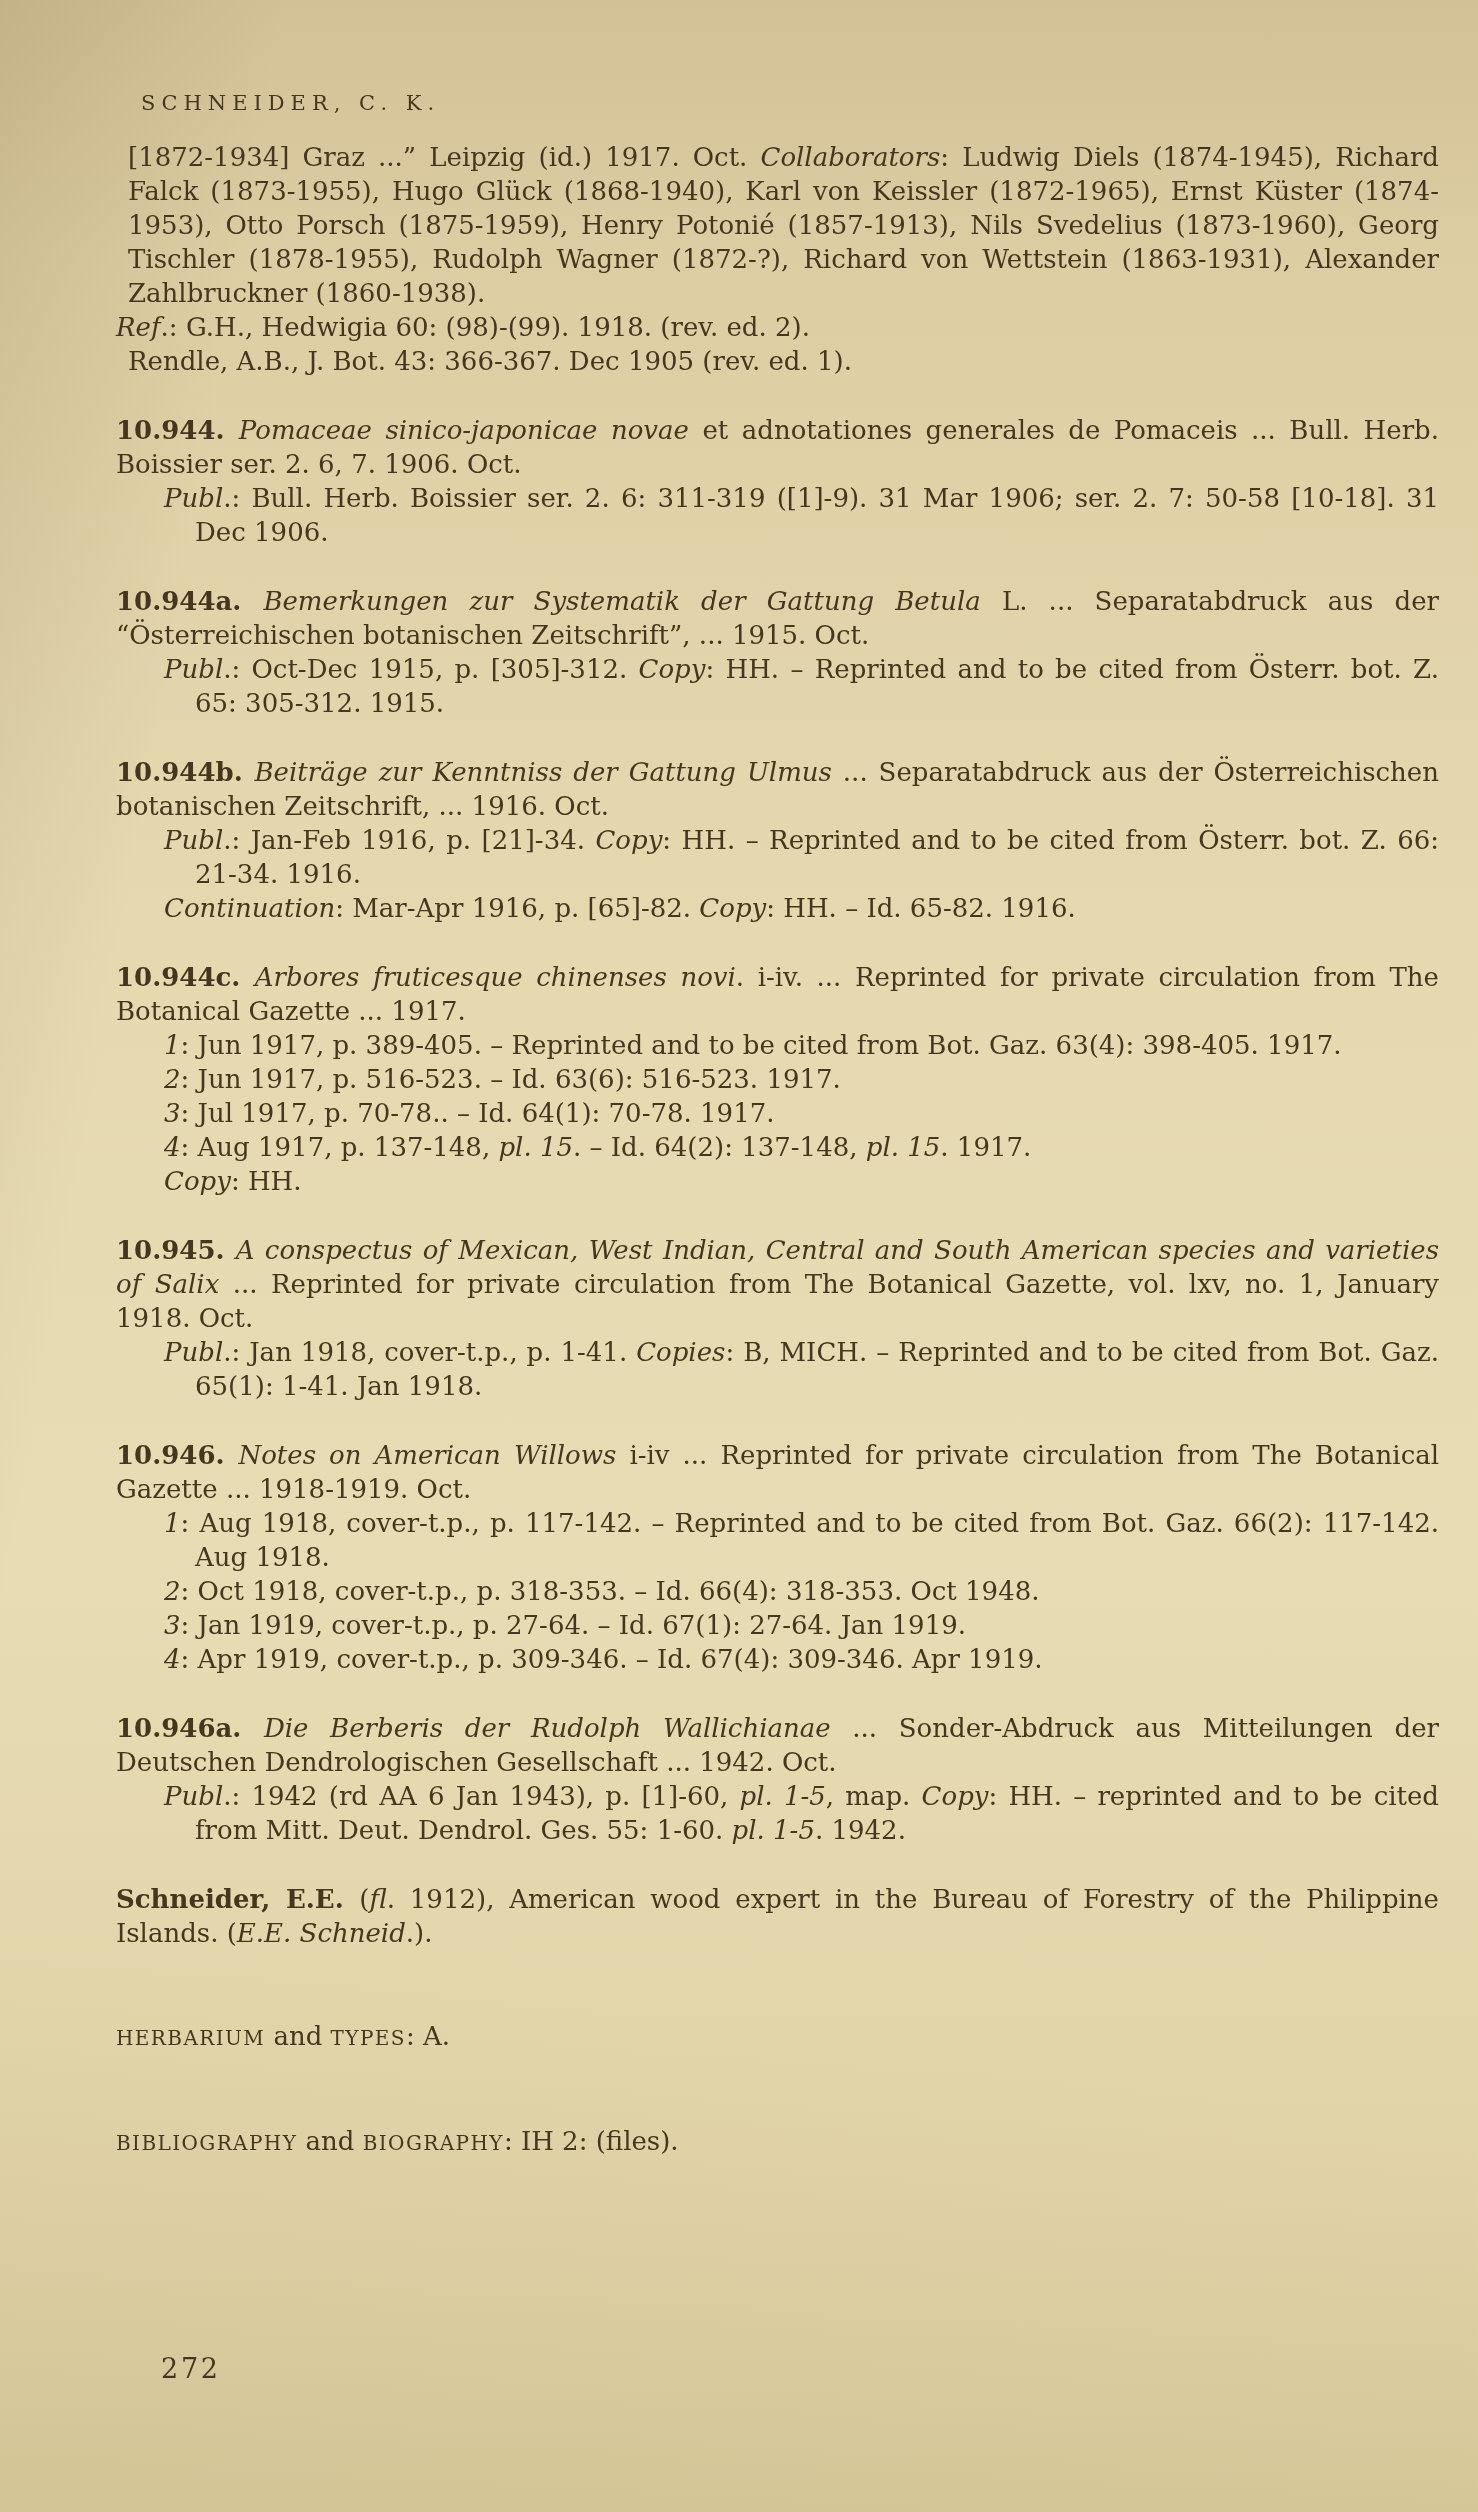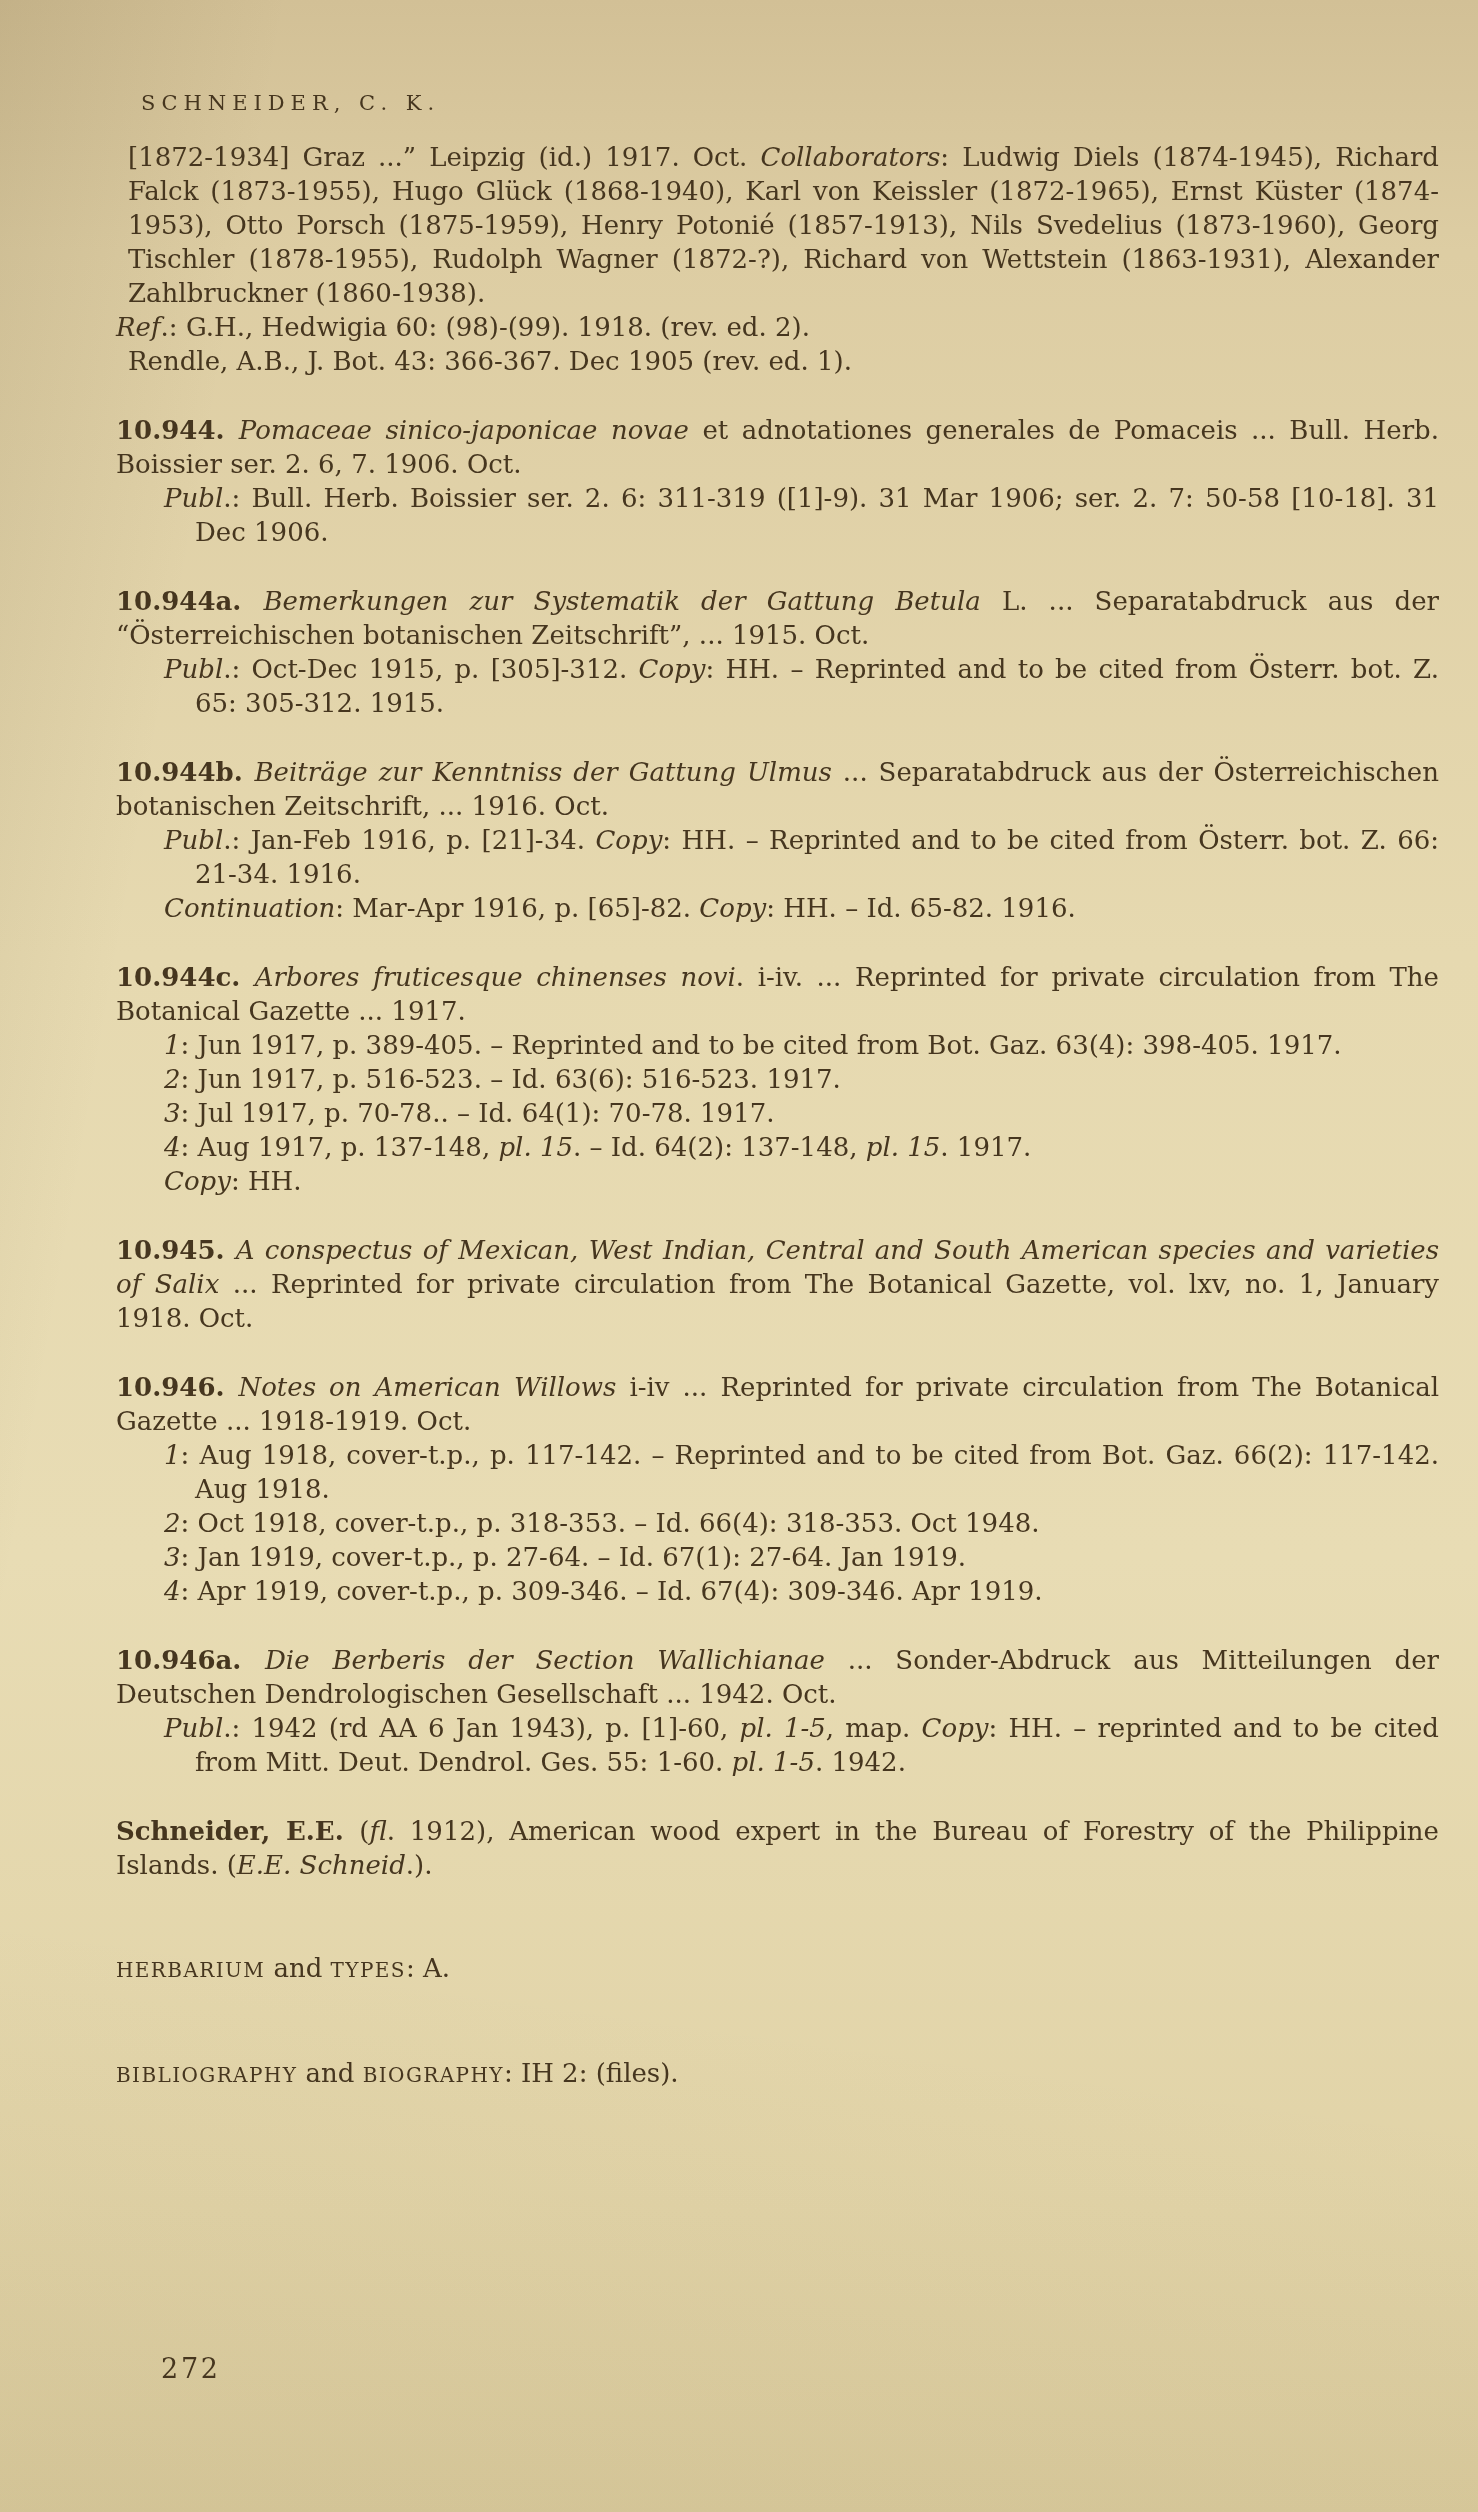--- a/index.html
+++ b/index.html
@@ -69,26 +69,27 @@
       <p class="para gap"><span class="bd">10.944b. </span><span class="it">Beiträge zur Kenntniss der Gattung Ulmus</span><span> ... Separatabdruck aus der Österreichischen botanischen Zeitschrift, ... 1916. Oct.</span></p>
       <p class="para hang"><span class="it">Publ</span><span>.: Jan-Feb 1916, p. [21]-34. </span><span class="it">Copy</span><span>: HH. – Reprinted and to be cited from Österr. bot. Z. 66: 21-34. 1916.</span></p>
       <p class="para hang"><span class="it">Continuation</span><span>: Mar-Apr 1916, p. [65]-82. </span><span class="it">Copy</span><span>: HH. – Id. 65-82. 1916.</span></p>
       <p class="para gap"><span class="bd">10.944c. </span><span class="it">Arbores fruticesque chinenses novi</span><span>. i-iv. ... Reprinted for private circulation from The Botanical Gazette ... 1917.</span></p>
       <p class="para hang"><span class="it">1</span><span>: Jun 1917, p. 389-405. – Reprinted and to be cited from Bot. Gaz. 63(4): 398-405. 1917.</span></p>
       <p class="para hang"><span class="it">2</span><span>: Jun 1917, p. 516-523. – Id. 63(6): 516-523. 1917.</span></p>
       <p class="para hang"><span class="it">3</span><span>: Jul 1917, p. 70-78.. – Id. 64(1): 70-78. 1917.</span></p>
       <p class="para hang"><span class="it">4</span><span>: Aug 1917, p. 137-148, </span><span class="it">pl. 15</span><span>. – Id. 64(2): 137-148, </span><span class="it">pl. 15</span><span>. 1917.</span></p>
       <p class="para hang"><span class="it">Copy</span><span>: HH.</span></p>
       <p class="para gap"><span class="bd">10.945. </span><span class="it">A conspectus of Mexican, West Indian, Central and South American species and varieties of Salix</span><span> ... Reprinted for private circulation from The Botanical Gazette, vol. lxv, no. 1, January 1918. Oct.</span></p>
+      <p class="para hang"><span class="it">Publ</span><span>.: Jan 1918, cover-t.p., p. 1-41. </span><span class="it">Copies</span><span>: B, MICH. – Reprinted and to be cited from Bot. Gaz. 65(1): 1-41. Jan 1918.</span></p>
       <p class="para gap"><span class="bd">10.946. </span><span class="it">Notes on American Willows</span><span> i-iv ... Reprinted for private circulation from The Botanical Gazette ... 1918-1919. Oct.</span></p>
       <p class="para hang"><span class="it">1</span><span>: Aug 1918, cover-t.p., p. 117-142. – Reprinted and to be cited from Bot. Gaz. 66(2): 117-142. Aug 1918.</span></p>
       <p class="para hang"><span class="it">2</span><span>: Oct 1918, cover-t.p., p. 318-353. – Id. 66(4): 318-353. Oct 1948.</span></p>
       <p class="para hang"><span class="it">3</span><span>: Jan 1919, cover-t.p., p. 27-64. – Id. 67(1): 27-64. Jan 1919.</span></p>
       <p class="para hang"><span class="it">4</span><span>: Apr 1919, cover-t.p., p. 309-346. – Id. 67(4): 309-346. Apr 1919.</span></p>
-      <p class="para gap"><span class="bd">10.946a. </span><span class="it">Die Berberis der Section Wallichianae</span><span> ... Sonder-Abdruck aus Mitteilungen der Deutschen Dendrologischen Gesellschaft ... 1942. Oct.</span></p>
+      <p class="para gap"><span class="bd">10.946a. </span><span class="it">Die Berberis der Rudolph Wallichianae</span><span> ... Sonder-Abdruck aus Mitteilungen der Deutschen Dendrologischen Gesellschaft ... 1942. Oct.</span></p>
       <p class="para hang"><span class="it">Publ</span><span>.: 1942 (rd AA 6 Jan 1943), p. [1]-60, </span><span class="it">pl. 1-5</span><span>, map. </span><span class="it">Copy</span><span>: HH. – reprinted and to be cited from Mitt. Deut. Dendrol. Ges. 55: 1-60. </span><span class="it">pl. 1-5</span><span>. 1942.</span></p>
       <p class="para gap"><span class="bd">Schneider, E.E. </span><span>(</span><span class="it">fl</span><span>. 1912), American wood expert in the Bureau of Forestry of the Philippine Islands. (</span><span class="it">E.E. Schneid</span><span>.).</span></p>
       <p class="para caps-line"><span class="sc">HERBARIUM</span><span> and </span><span class="sc">TYPES</span><span>: A.</span></p>
       <p class="para caps-line"><span class="sc">BIBLIOGRAPHY</span><span> and </span><span class="sc">BIOGRAPHY</span><span>: IH 2: (files).</span></p>
     </main>
 
   <div class="page-number">272</div>
 </div>
 
 

